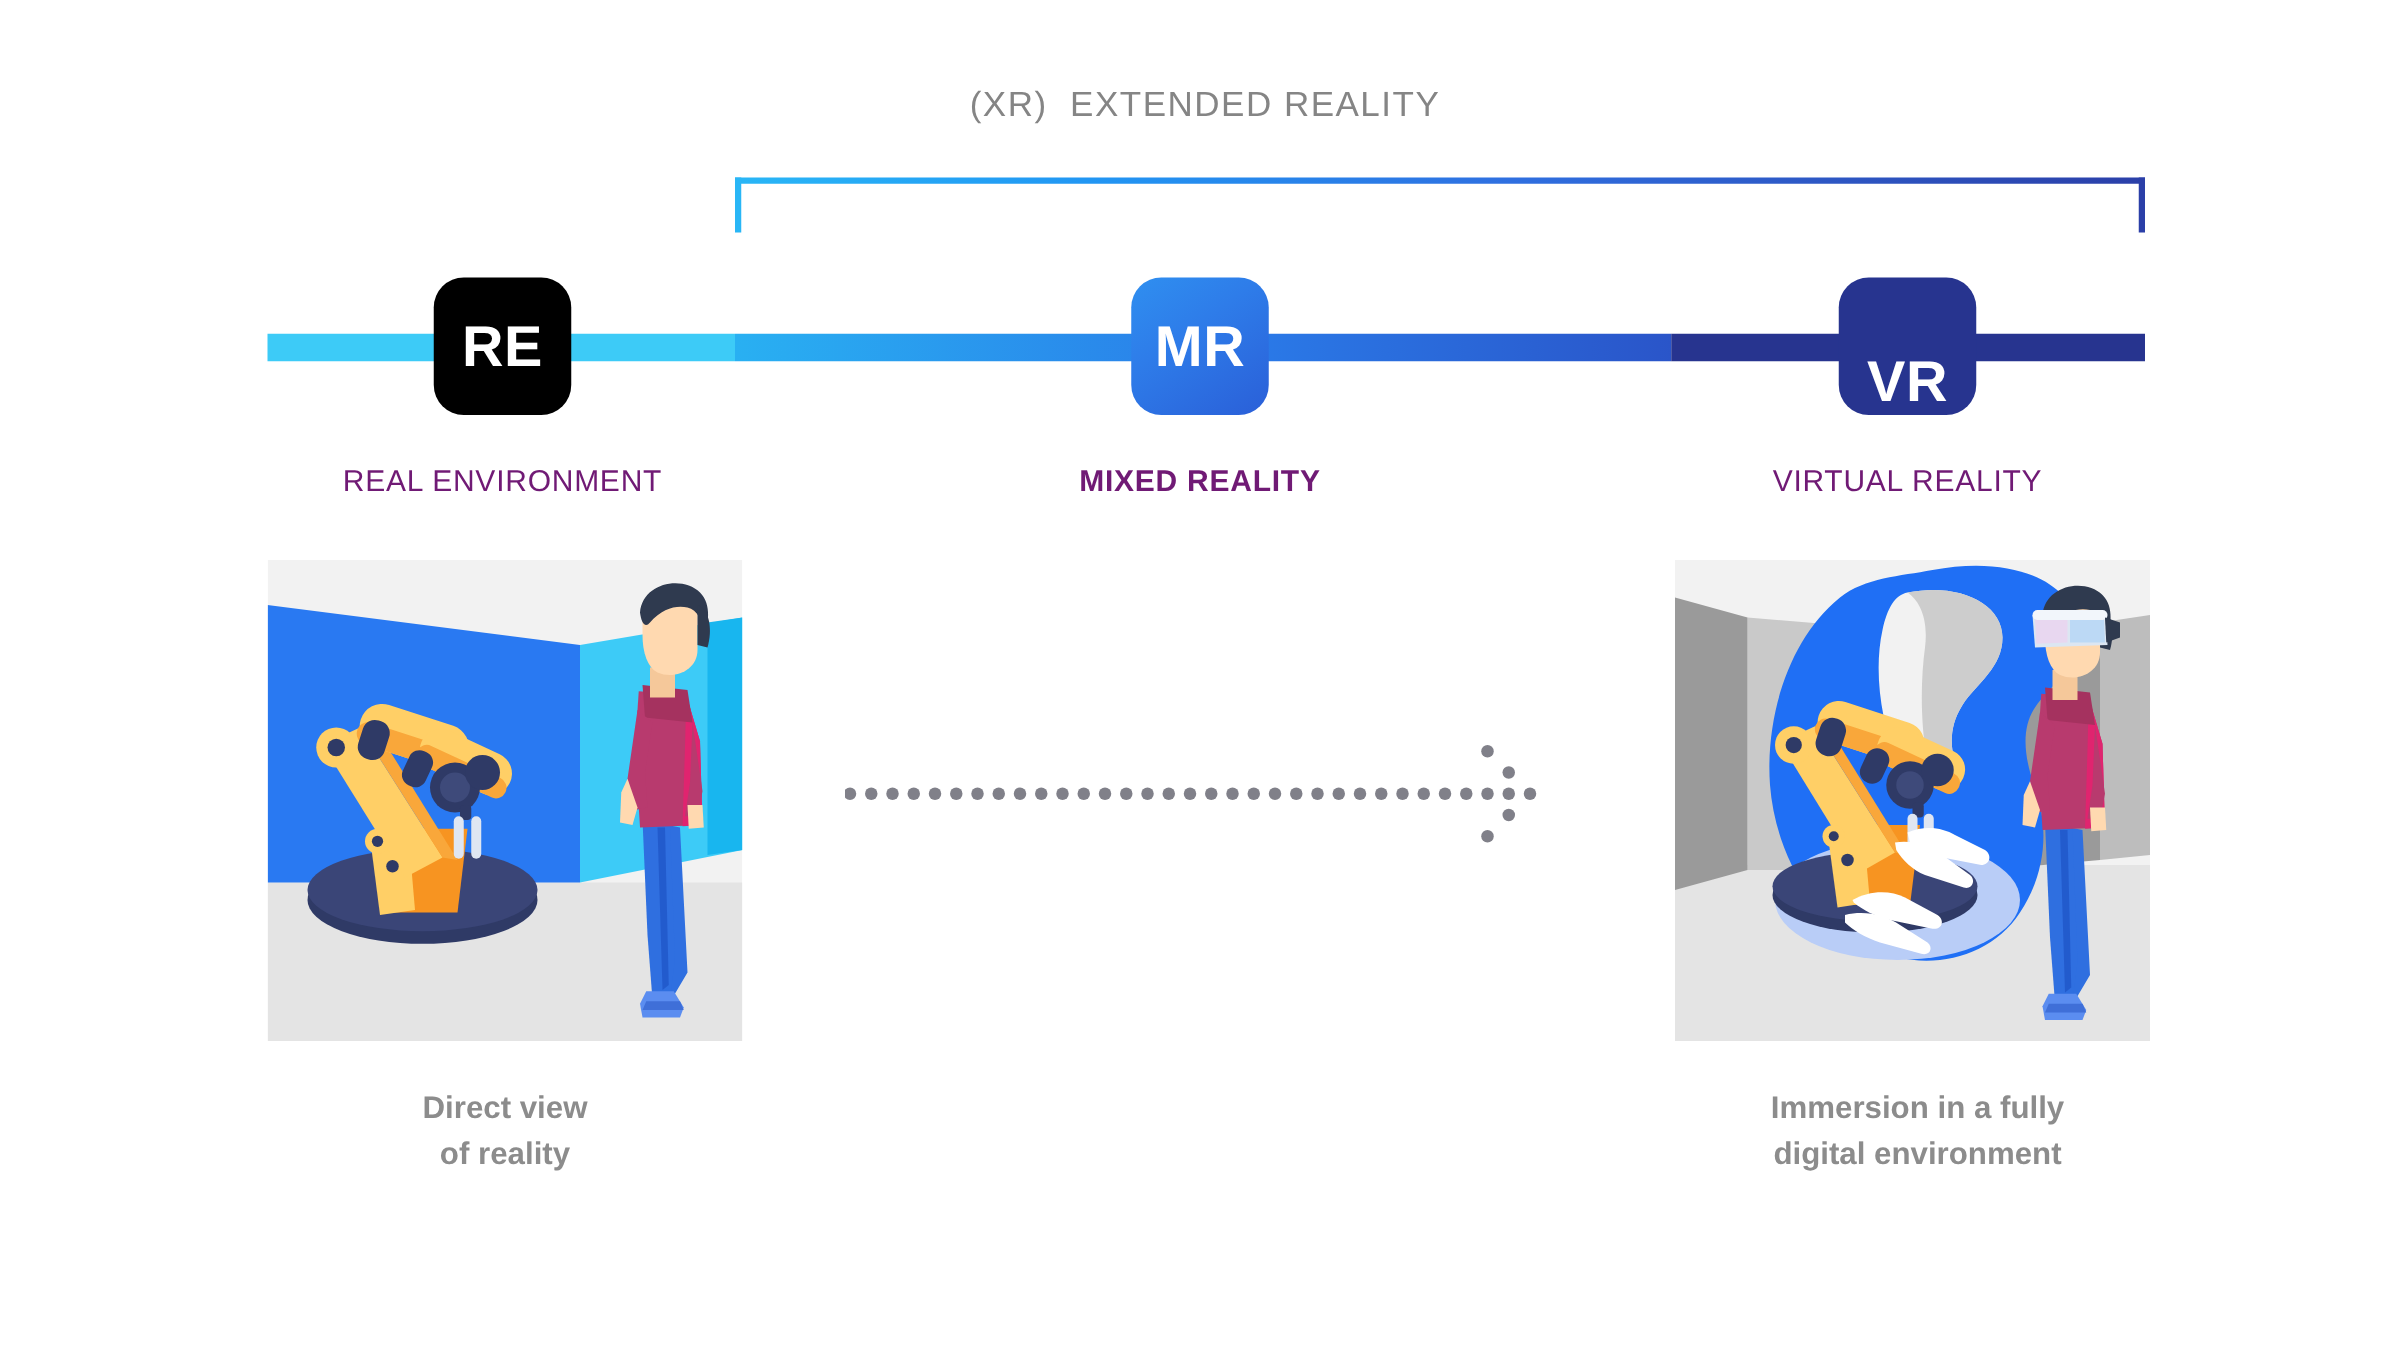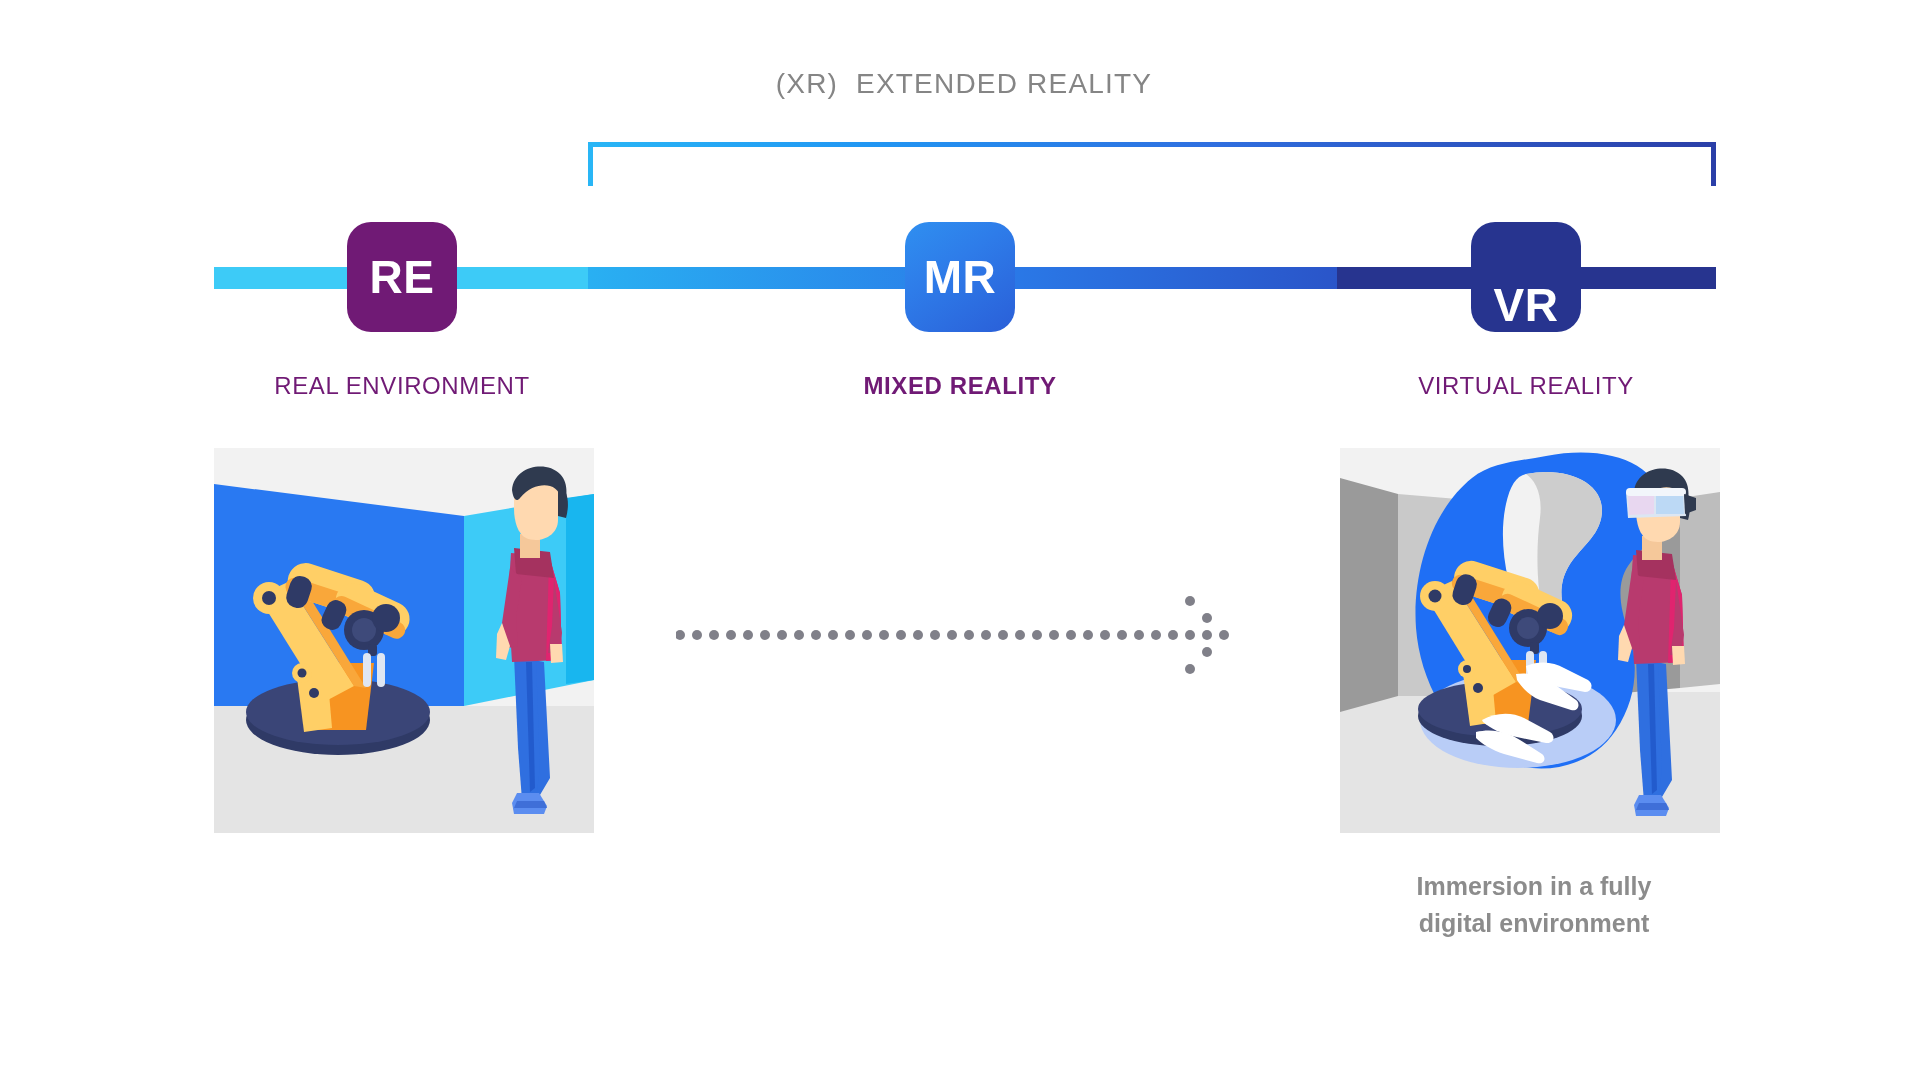--- a/index.html
+++ b/index.html
@@ -92,21 +92,21 @@
     height: 110px;
     border-radius: 24px;
     display: flex;
     align-items: center;
     justify-content: center;
     color: #ffffff;
     font-size: 46px;
     font-weight: bold;
     letter-spacing: 0.5px;
   }
-  .badge-re { left: 343px;  top: 222px; background: #701a75; }
+  .badge-re { left: 343px;  top: 222px; background: #000000; }
   .badge-mr { left: 901px;  top: 222px; background: linear-gradient(145deg, #2f8ff0 0%, #2e7ce9 40%, #2a5fd8 100%); }
   .badge-vr { left: 1467px; top: 222px; background: #27348f; align-items: flex-end; }
 
   
   .stage-label {
     position: absolute;
     top: 372px;
     text-align: center;
     font-size: 24px;
     color: #701a75;
@@ -414,16 +414,18 @@
         <circle cx="548" cy="45" r="5"></circle>
 
         <circle cx="531" cy="28" r="5"></circle>
           <circle cx="514" cy="11" r="5"></circle>
         <circle cx="531" cy="62" r="5"></circle>
           <circle cx="514" cy="79" r="5"></circle>
       </g>
     </svg>
   </div>
 
+  <div class="caption cap-re">Direct view
+of reality</div>
   <div class="caption cap-vr">Immersion in a fully
 digital environment</div>
 
 </div>
 
 </body></html>

